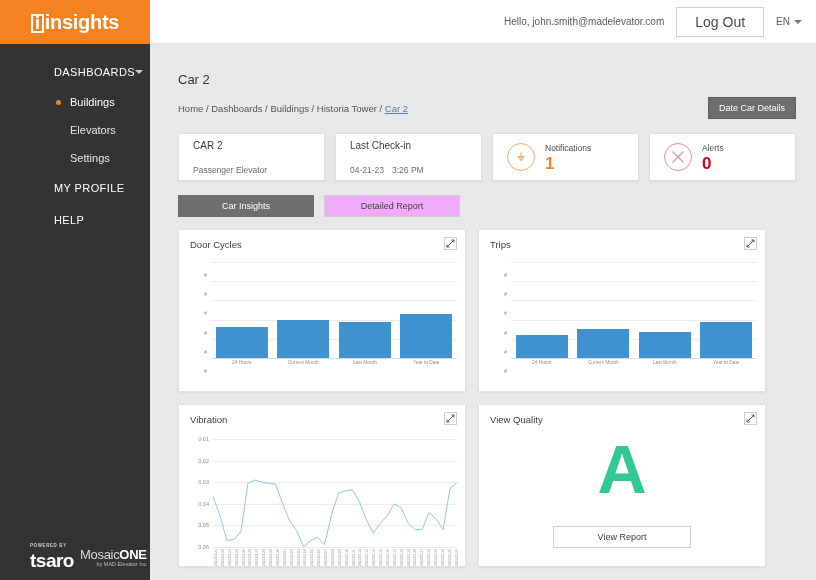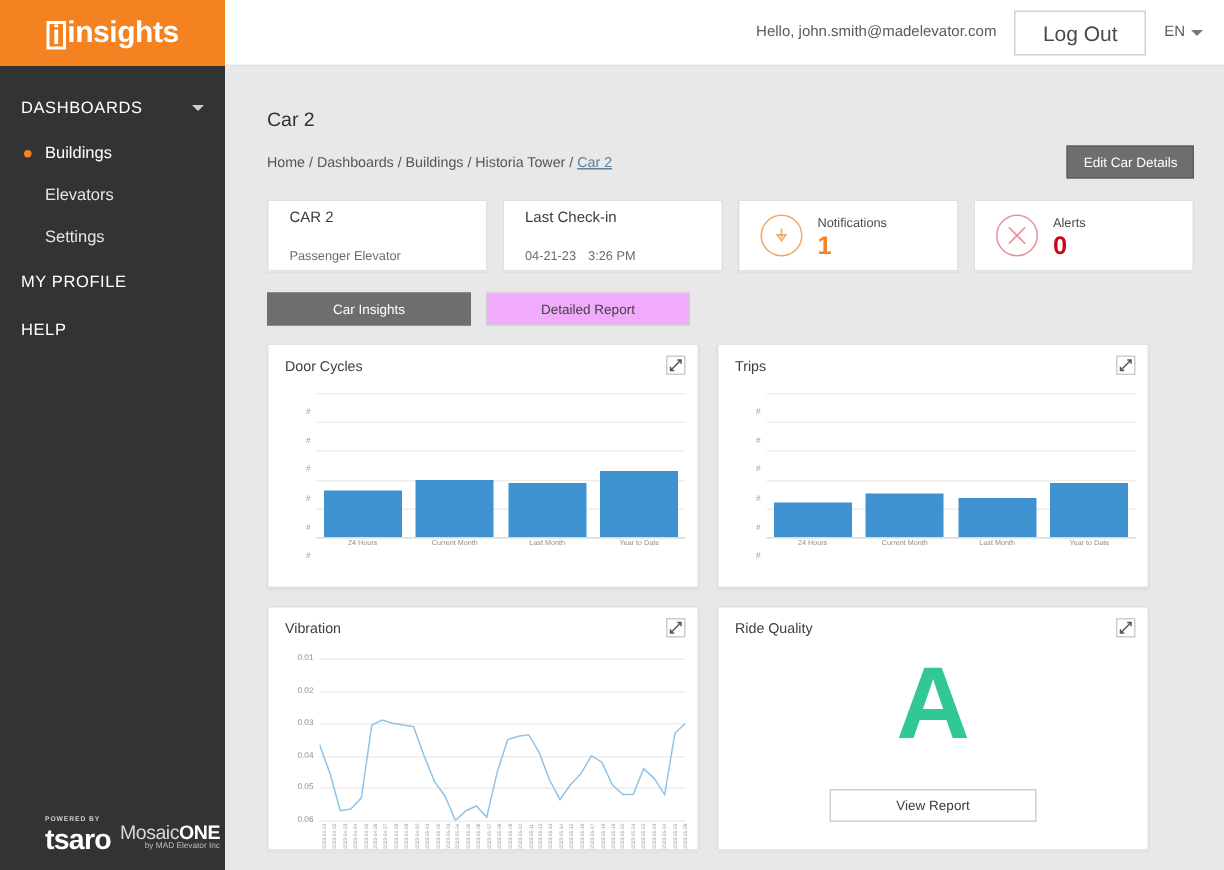--- a/index.html
+++ b/index.html
@@ -26,21 +26,21 @@
     color: #ffffff; font-size: 20px; font-weight: bold;
     letter-spacing: -0.3px; display: flex; align-items: center;
   }
   .logo-i-box {
     border: 2px solid #ffffff; width: 13px; height: 19px;
     display: inline-flex; align-items: flex-end; justify-content: center;
     margin-right: 1px; position: relative; top: 1px;
   }
   .logo-i-box i { font-style: normal; font-size: 18px; line-height: 15px; }
 
-  .nav { padding-top: 12px; }
+  .nav { padding-top: 12px; padding-left: 40px; }
   .nav-section {
     color: #ffffff; font-size: 11px; letter-spacing: 0.4px;
     padding: 10px 14px; display: flex; align-items: center; justify-content: space-between;
   }
   .nav-section.plain { display: block; }
   .caret {
     width: 0; height: 0; border-left: 4px solid transparent;
     border-right: 4px solid transparent; border-top: 4px solid #cfcfcf;
   }
   .nav-item {
@@ -257,21 +257,21 @@
   </div>
 
   <div class="content">
 
     <div class="page-title">Car 2</div>
 
     <div class="crumb-row">
       <div class="breadcrumb">
         <span>Home / Dashboards / Buildings / Historia Tower / </span><span class="current">Car 2</span>
       </div>
-      <button class="edit-btn">Edit Car Details</button>
+      <button class="edit-btn">Date Car Details</button>
     </div>
 
     <div class="stats">
       <div class="card">
         <div>
           <div class="card-title">CAR 2</div>
           <div class="card-sub">Passenger Elevator</div>
         </div>
       </div>
 
@@ -453,21 +453,21 @@
               <div class="date-lab">2023-05-22</div>
               <div class="date-lab">2023-05-23</div>
               <div class="date-lab">2023-05-24</div>
               <div class="date-lab">2023-05-25</div>
               <div class="date-lab">2023-05-26</div>
             </div>
         </div>
       </div>
 
       <div class="panel">
-        <div class="panel-title">Ride Quality</div>
+        <div class="panel-title">View Quality</div>
         <div class="expand-icon">
           <svg width="9" height="9" viewBox="0 0 9 9">
             <path d="M1 8 L8 1 M5.5 1 L8 1 L8 3.5 M1 5.5 L1 8 L3.5 8" fill="none" stroke="#555" stroke-width="1"></path>
           </svg>
         </div>
         <div class="grade">A</div>
         <button class="view-report">View Report</button>
       </div>
 
     </div>

